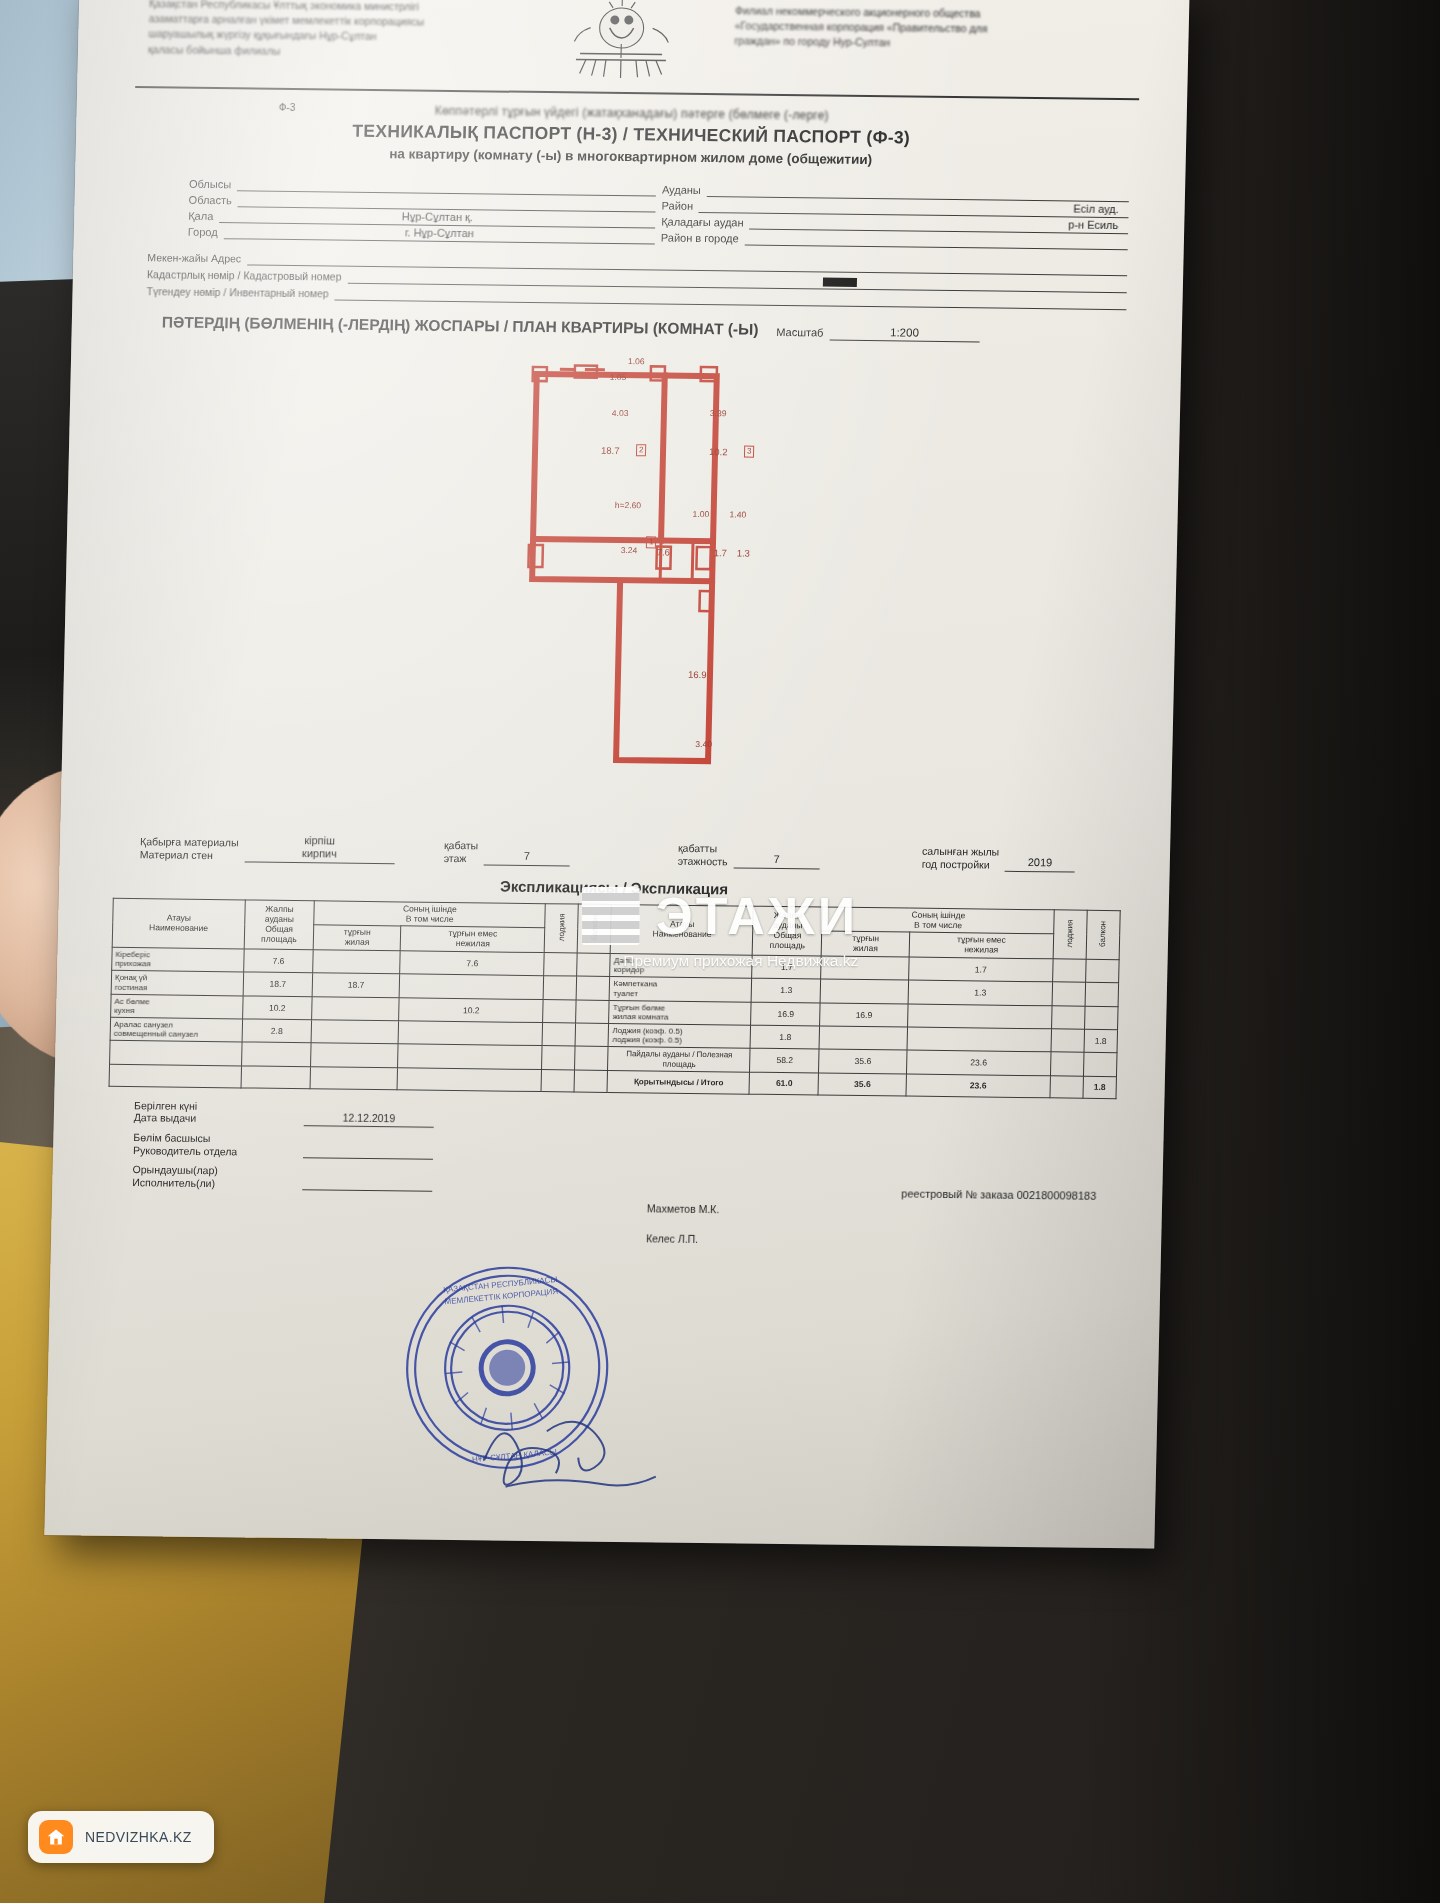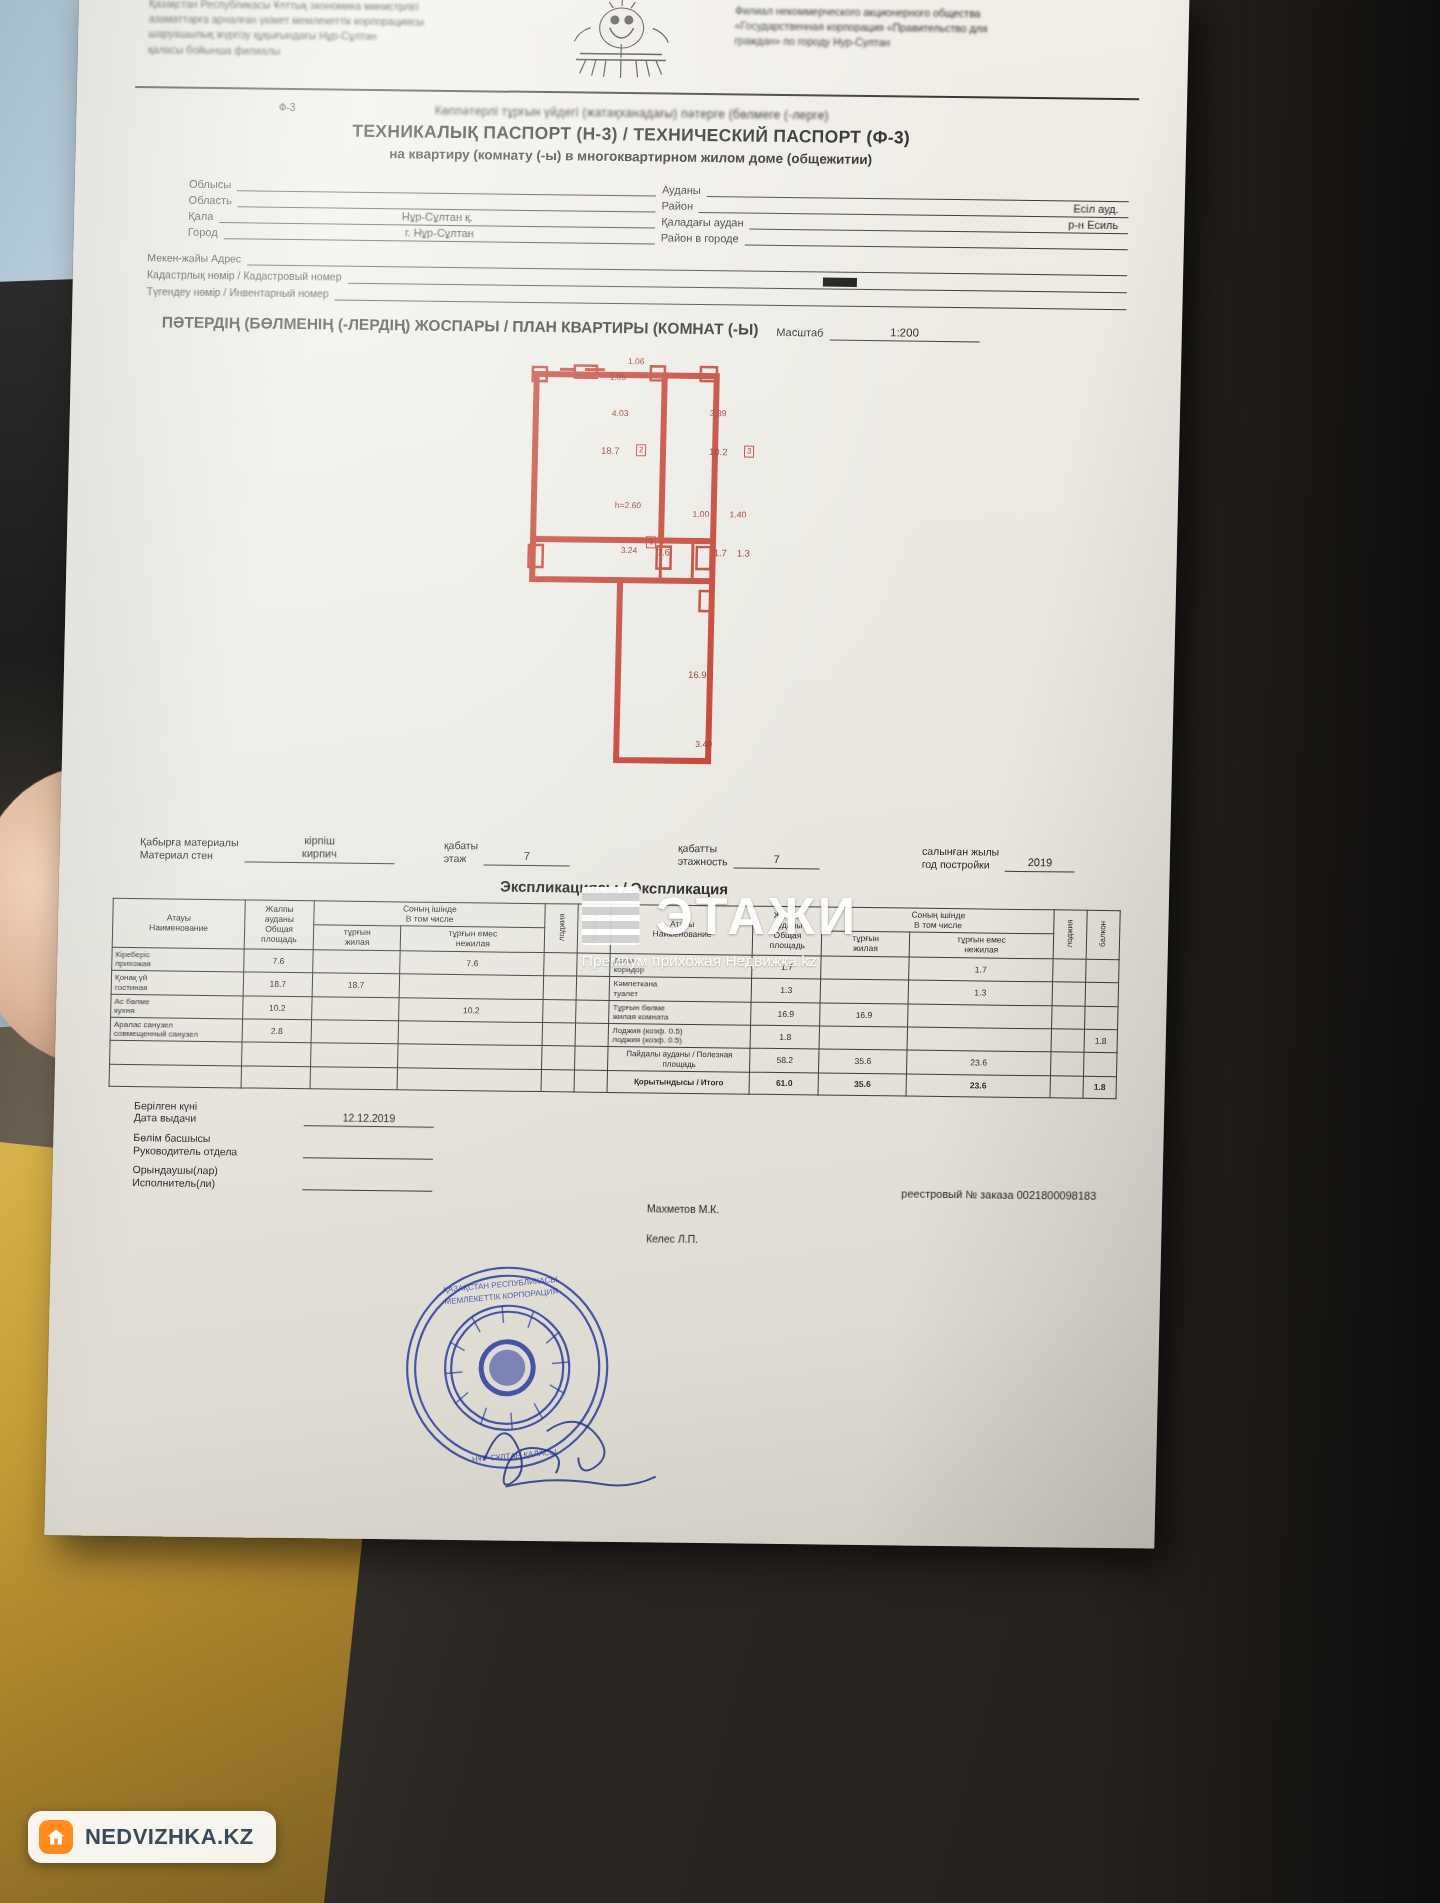--- a/index.html
+++ b/index.html
@@ -243,21 +243,21 @@
     line-height: 1;
     padding: 1px 2px;
   }
 
   
   #wm {
     position: absolute;
     left: 50%;
     top: 886px;
     transform: translateX(-50%);
-    text-align: left;
+    text-align: right;
     color: #ffffff;
     opacity: .93;
     pointer-events: none;
   }
   #wm .row { display: flex; align-items: center; gap: 16px; }
   #wm .mark {
     width: 58px; height: 58px;
     background: #fff;
     border-radius: 3px;
     position: relative;
@@ -398,22 +398,22 @@
     padding: 9px 22px 9px 11px;
     box-shadow: 0 3px 12px rgba(0,0,0,.35);
   }
   #badge .bicon {
     width: 34px; height: 34px;
     border-radius: 9px;
     background: #ff8a1e;
     display: flex; align-items: center; justify-content: center;
   }
   #badge .btext {
-    font-size: 22px;
-    font-weight: bold;
+    font-size: 14px;
+    font-weight: normal;
     color: #3b4a58;
     letter-spacing: .4px;
     text-align: right;
   }
 </style>
 </head>
 <body>
 
 <div id="scene">
   <div id="blue-wall"></div>

